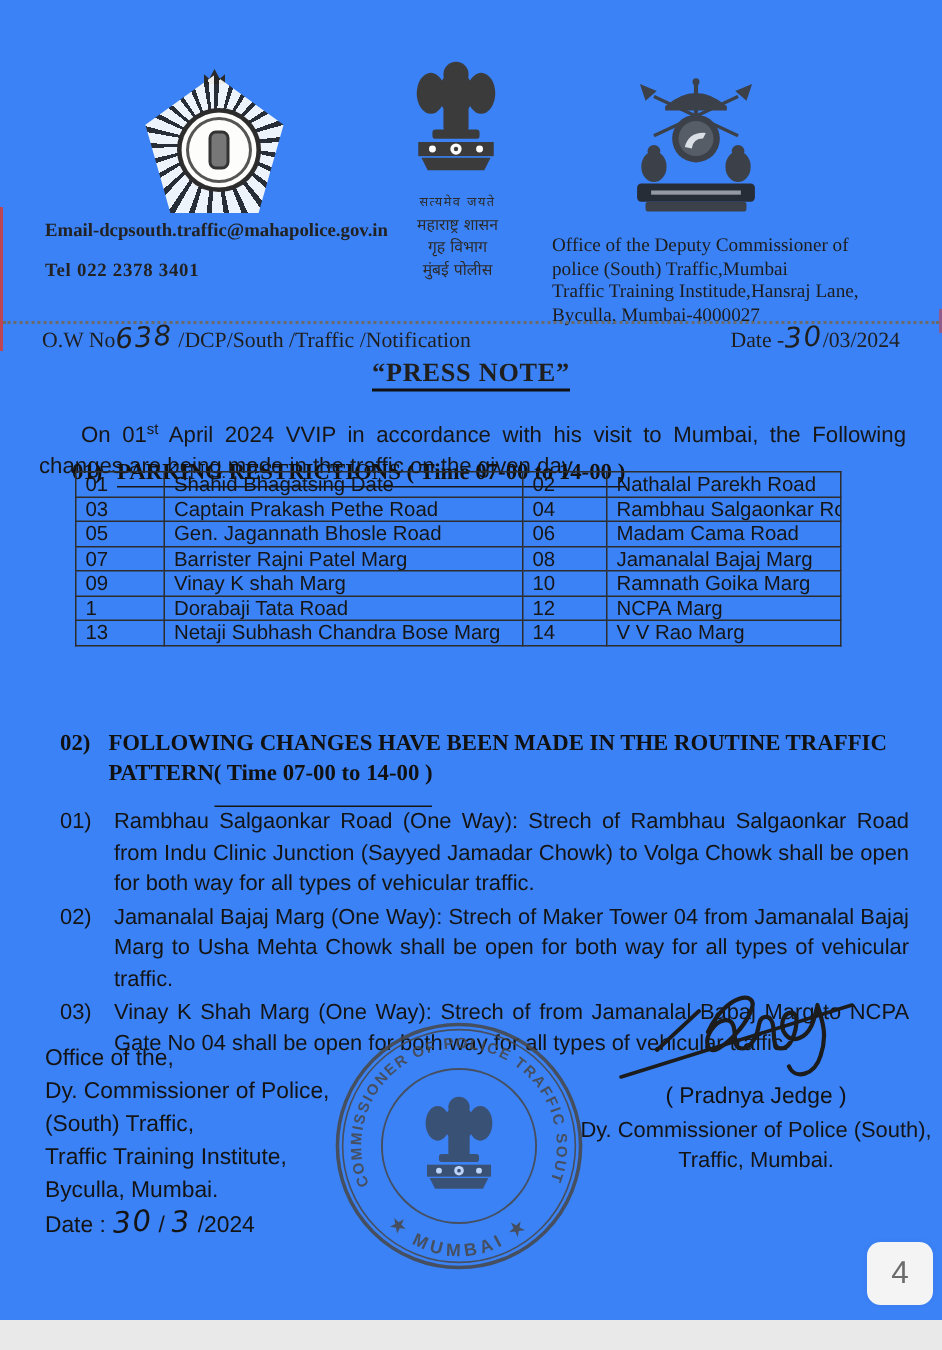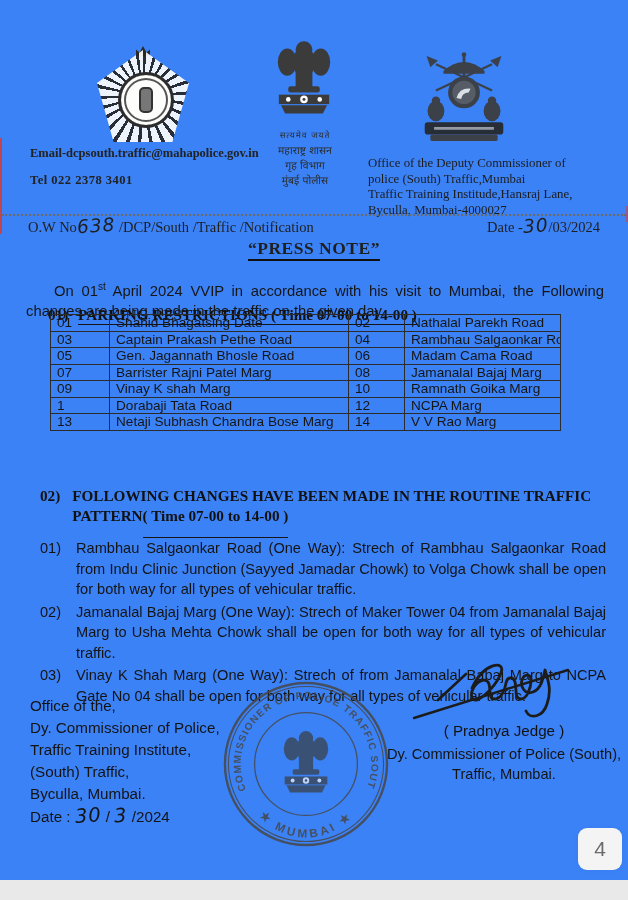--- a/index.html
+++ b/index.html
@@ -248,22 +248,22 @@
     </div>
     <div class="item">
       <div class="item-num">03)</div>
       <div class="item-text">Vinay K Shah Marg (One Way): Strech of from Jamanalal Babaj Marg to NCPA Gate No 04 shall be open for both way for all types of vehicular traffic.</div>
     </div>
   </div>
 
   <div class="footer-left">
     <div>Office of the,</div>
     <div>Dy. Commissioner of Police,</div>
+    <div>(South) Traffic,</div>
     <div>Traffic Training Institute,</div>
-    <div>(South) Traffic,</div>
     <div>Byculla, Mumbai.</div>
     <div class="footer-date">
       <span>Date :</span>
       <span class="hand">30</span>
       <span>/</span>
       <span class="hand">3</span>
       <span>/2024</span>
     </div>
   </div>
 

